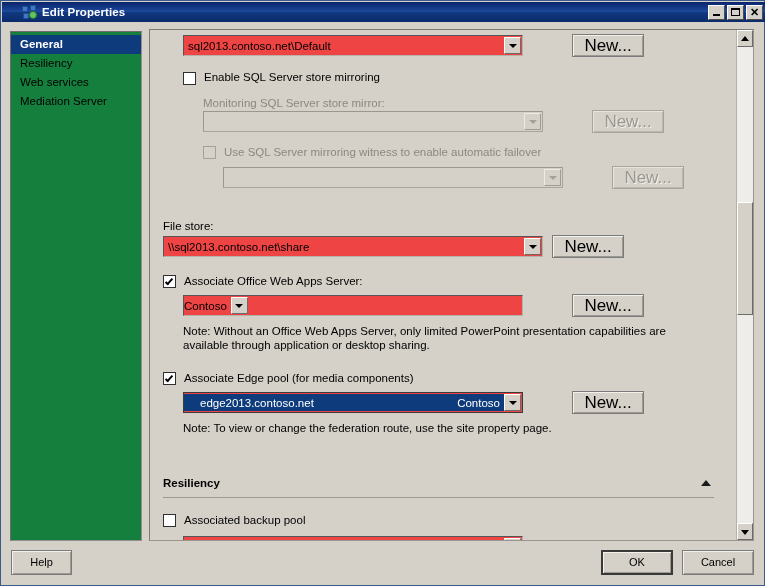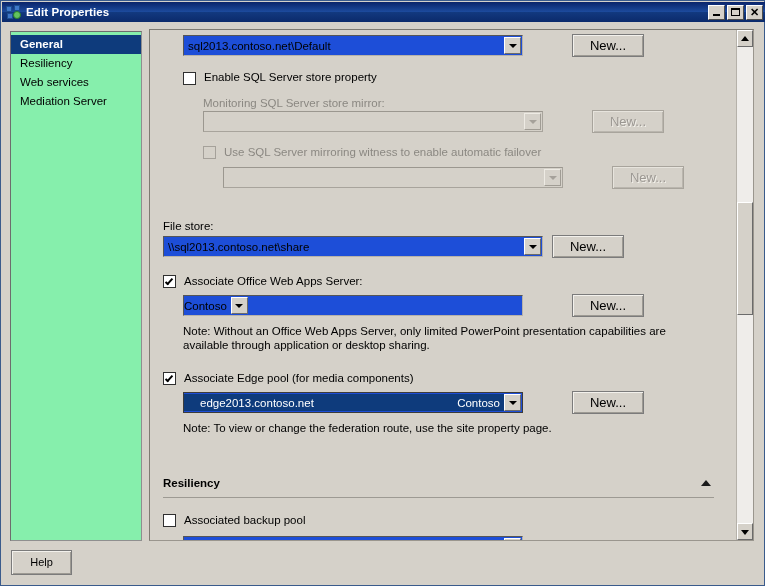--- a/index.html
+++ b/index.html
@@ -19,21 +19,21 @@
     box-sizing: border-box;
     border: 1px solid #3a5b8c;
     background: #d5d1c9;
   }
   
   .titlebar {
     position: absolute; left: 1px; top: 1px;
     width: 763px; height: 20px;
     background: linear-gradient(to bottom, #0a246a 0%, #1c4a9c 48%, #12397f 52%, #0b2a6b 100%);
     display: flex; align-items: center;
-    padding: 0 2px 0 4px;
+    padding: 0 2px 0 20px;
     box-sizing: border-box;
   }
   .title-icon {
     width: 16px; height: 15px;
     position: relative;
     margin-right: 4px;
     flex: 0 0 auto;
   }
   .title-icon i {
     position: absolute;
@@ -72,21 +72,21 @@
   .tbtn .gl { position:absolute; left:0; right:0; top:0; bottom:0; display:flex; align-items:center; justify-content:center; }
   .g-min { width:7px; height:2px; background:#000; margin-top:5px; }
   .g-max { width:9px; height:8px; border:1px solid #000; border-top-width:2px; box-sizing:border-box; }
   .g-close { font-size:11px; font-weight:bold; line-height:1; font-family:"Liberation Sans",sans-serif; }
 
   
   .sidebar {
     position: absolute;
     left: 9px; top: 30px;
     width: 132px; height: 510px;
-    background: #86efac;
+    background: #15803d;
     border: 1px solid #8f8f8f;
     border-top-color: #6d6d6d;
     border-left-color: #6d6d6d;
     box-sizing: border-box;
     padding-top: 3px;
   }
   .side-item {
     height: 19px;
     line-height: 19px;
     padding-left: 9px;
@@ -124,21 +124,21 @@
     width: 586px;
   }
   .lbl {
     font-size: 11.5px; color: #000; white-space: nowrap;
   }
   .lbl.dim { color: #8b8882; }
 
   .combo {
     position: absolute;
     height: 21px;
-    background: #1d4ed8;
+    background: #ef4444;
     border: 1px solid #7f9db9;
     border-top-color: #5a5a5a;
     border-left-color: #5a5a5a;
     box-sizing: border-box;
     display: flex; align-items: center;
   }
   .combo.plain { border: 1px solid #565656; border-right-color:#b6b2aa; border-bottom-color:#b6b2aa;}
   .combo .val {
     flex: 1 1 auto;
     padding-left: 4px;
@@ -206,21 +206,21 @@
     border-bottom-color: #a09c94;
   }
   .combo.disabled .arrow::after { border-top-color: #a5a19a; }
 
   .btn {
     position: absolute;
     height: 23px;
     background: #d5d1c9;
     border: 1px solid #7b7b7b;
     box-sizing: border-box;
-    font-size: 13px;
+    font-size: 17px;
     color: #000;
     text-align: center;
     line-height: 21px;
     font-family: "Liberation Sans", sans-serif;
     box-shadow: inset 1px 1px 0 #f3f1ec, inset -1px -1px 0 #9d9a93;
   }
   .btn.disabled {
     color: #9b9792;
     border-color: #a8a49c;
     box-shadow: inset 1px 1px 0 #e7e4dd, inset -1px -1px 0 #bab6ae;
@@ -384,21 +384,21 @@
     <div class="scrollport">
       <div class="inner">
 
         <div class="combo plain" style="left:33px; top:5px; width:340px;">
           <span class="val">sql2013.contoso.net\Default</span>
           <span class="arrow"></span>
         </div>
         <div class="btn" style="left:422px; top:4px; width:72px;">New...</div>
 
         <div class="cb" style="left:33px; top:42px;"></div>
-        <div class="lbl" style="position:absolute; left:54px; top:41px;">Enable SQL Server store property</div>
+        <div class="lbl" style="position:absolute; left:54px; top:41px;">Enable SQL Server store mirroring</div>
 
         <div class="lbl dim" style="position:absolute; left:53px; top:67px;">Monitoring SQL Server store mirror:</div>
         <div class="combo disabled" style="left:53px; top:81px; width:340px;">
           <span class="val"></span>
           <span class="arrow"></span>
         </div>
         <div class="btn disabled" style="left:442px; top:80px; width:72px;">New...</div>
 
         <div class="cb disabled" style="left:53px; top:116px;"></div>
         <div class="lbl dim" style="position:absolute; left:74px; top:116px;">Use SQL Server mirroring witness to enable automatic failover</div>
@@ -451,14 +451,16 @@
     </div>
 
     <div class="vscroll">
       <div class="sb-btn up"></div>
       <div class="sb-thumb" style="top:172px; height:113px;"></div>
       <div class="sb-btn down"></div>
     </div>
   </div>
 
   <div class="footer-btn" style="left:10px; top:549px; width:61px;">Help</div>
+  <div class="footer-btn default" style="left:600px; top:549px; width:72px;">OK</div>
+  <div class="footer-btn" style="left:681px; top:549px; width:72px;">Cancel</div>
 
 </div>
 
 </body></html>

